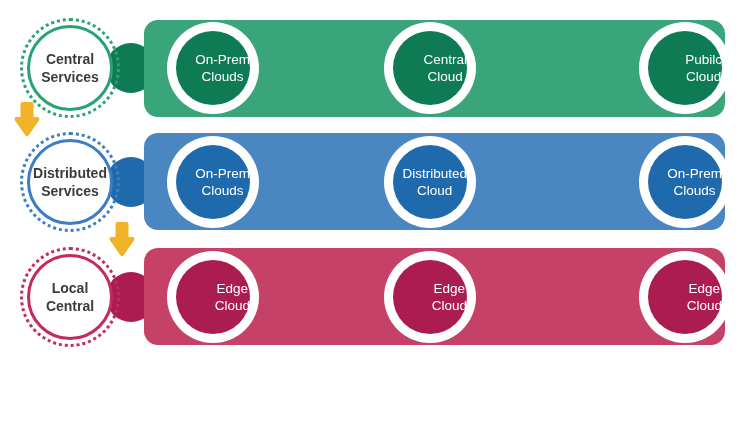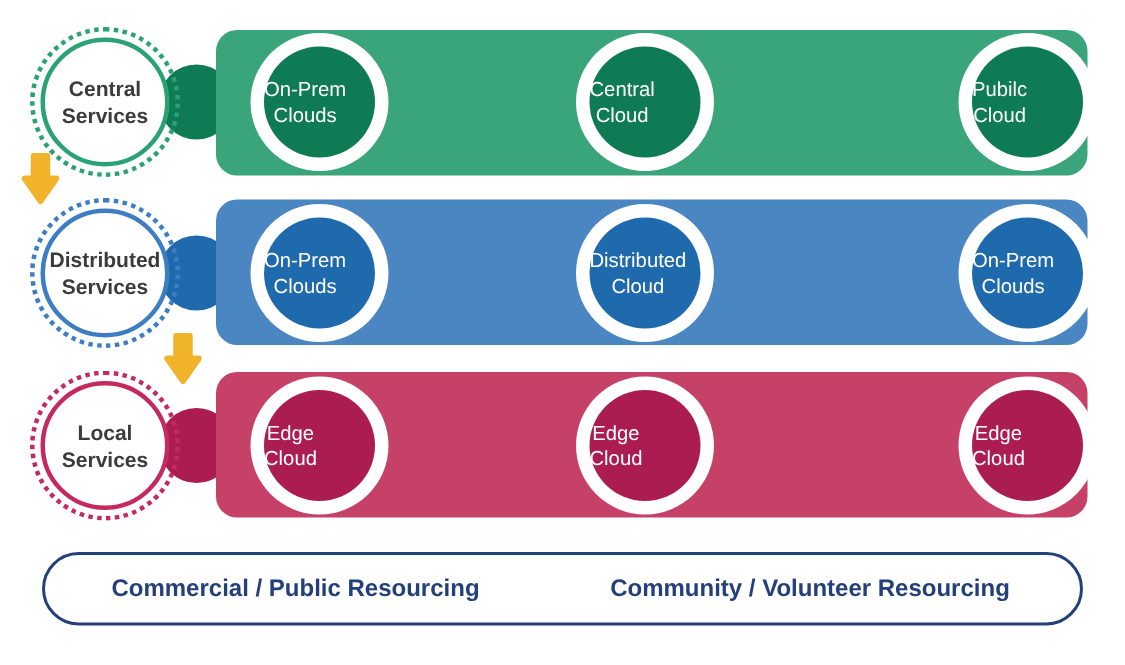--- a/index.html
+++ b/index.html
@@ -11,21 +11,21 @@
   .bar{position:absolute;left:144px;width:581px;height:97px;border-radius:14px;z-index:2;}
   .bar.r1{top:20px}.bar.r2{top:133px}.bar.r3{top:248px}
   
   .connector{position:absolute;left:106px;width:50px;height:50px;border-radius:50%;z-index:1;}
   .connector.r1{top:43px}.connector.r2{top:157px}.connector.r3{top:272px}
   
   .cloud{position:absolute;width:92px;height:92px;border-radius:50%;background:#ffffff;z-index:3;
          display:flex;align-items:center;justify-content:center;}
   .cloud.c1{left:167px}.cloud.c2{left:384px}.cloud.c3{left:639px}
   .cloud.r1{top:22px}.cloud.r2{top:136px}.cloud.r3{top:251px}
-  .cloud-in{width:74px;height:74px;border-radius:50%;display:flex;align-items:center;justify-content:flex-start;}
+  .cloud-in{width:74px;height:74px;border-radius:50%;display:flex;align-items:center;justify-content:flex-end;}
   .cloud-label{white-space:pre-line;text-align:center;font-size:13.5px;line-height:17px;font-weight:400;}
   
   .dotted-ring{position:absolute;left:20px;width:100px;height:100px;border-radius:50%;
                border:3px dotted #000;box-sizing:border-box;background:transparent;z-index:4;}
   .dotted-ring.r1{top:18px}.dotted-ring.r2{top:132px}.dotted-ring.r3{top:247px}
   .service-circle{position:absolute;left:27px;width:86px;height:86px;border-radius:50%;
                   border:3px solid #000;box-sizing:border-box;background:#ffffff;z-index:5;
                   display:flex;align-items:center;justify-content:center;}
   .service-circle.r1{top:25px}.service-circle.r2{top:139px}.service-circle.r3{top:254px}
   .service-label{white-space:pre-line;text-align:center;font-size:14px;line-height:18px;font-weight:700;}
@@ -114,28 +114,24 @@
   </div>
   <div class="cloud r3 c3">
     <div class="cloud-in" style="background-color: rgb(171, 29, 81);">
       <span class="cloud-label" style="color: rgb(255, 255, 255);">Edge
 Cloud</span>
     </div>
   </div>
   <div class="dotted-ring r3" style="border-color: rgb(196, 42, 93);"></div>
   <div class="service-circle r3" style="border-color: rgb(196, 42, 93);">
     <span class="service-label" style="color: rgb(59, 59, 59);">Local
-Services</span>
+Central</span>
   </div>
 
   <svg class="flow-arrow a1" width="30" height="38" viewBox="0 0 30 38">
     <path d="M10.5 3 L19.5 3 L19.5 18 L25.5 18 L15 33 L4.5 18 L10.5 18 Z" stroke-width="4" stroke-linejoin="round" stroke-linecap="round" style="fill: rgb(240, 179, 42); stroke: rgb(240, 179, 42);"></path>
   </svg>
   <svg class="flow-arrow a2" width="30" height="38" viewBox="0 0 30 38">
     <path d="M10.5 3 L19.5 3 L19.5 18 L25.5 18 L15 33 L4.5 18 L10.5 18 Z" stroke-width="4" stroke-linejoin="round" stroke-linecap="round" style="fill: rgb(240, 179, 42); stroke: rgb(240, 179, 42);"></path>
   </svg>
 
-  <div class="pill" style="border-color: rgb(36, 64, 122);">
-    <span class="pill-label left" style="color: rgb(36, 64, 122);">Commercial / Public Resourcing</span>
-    <span class="pill-label right" style="color: rgb(36, 64, 122);">Community / Volunteer Resourcing</span>
-  </div>
 
 </div>
 
 </body></html>

